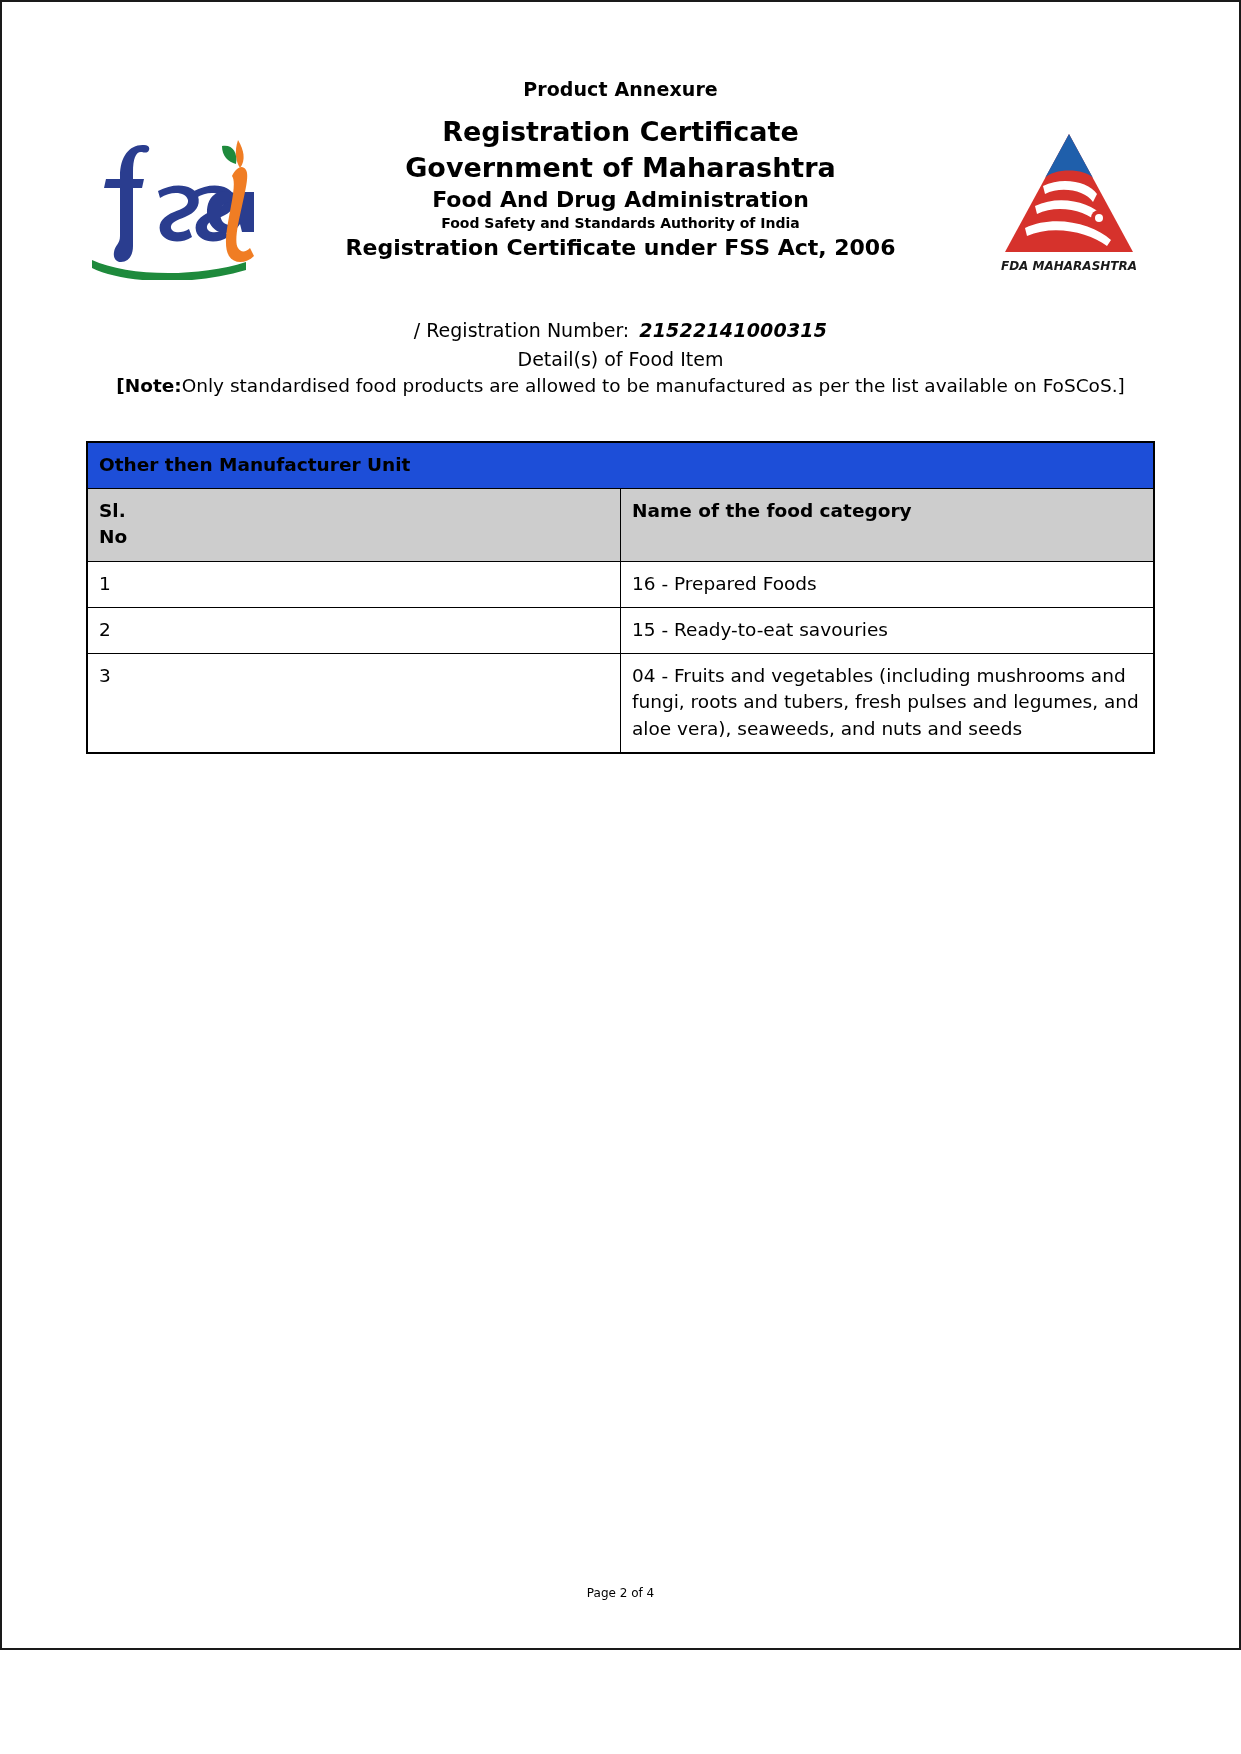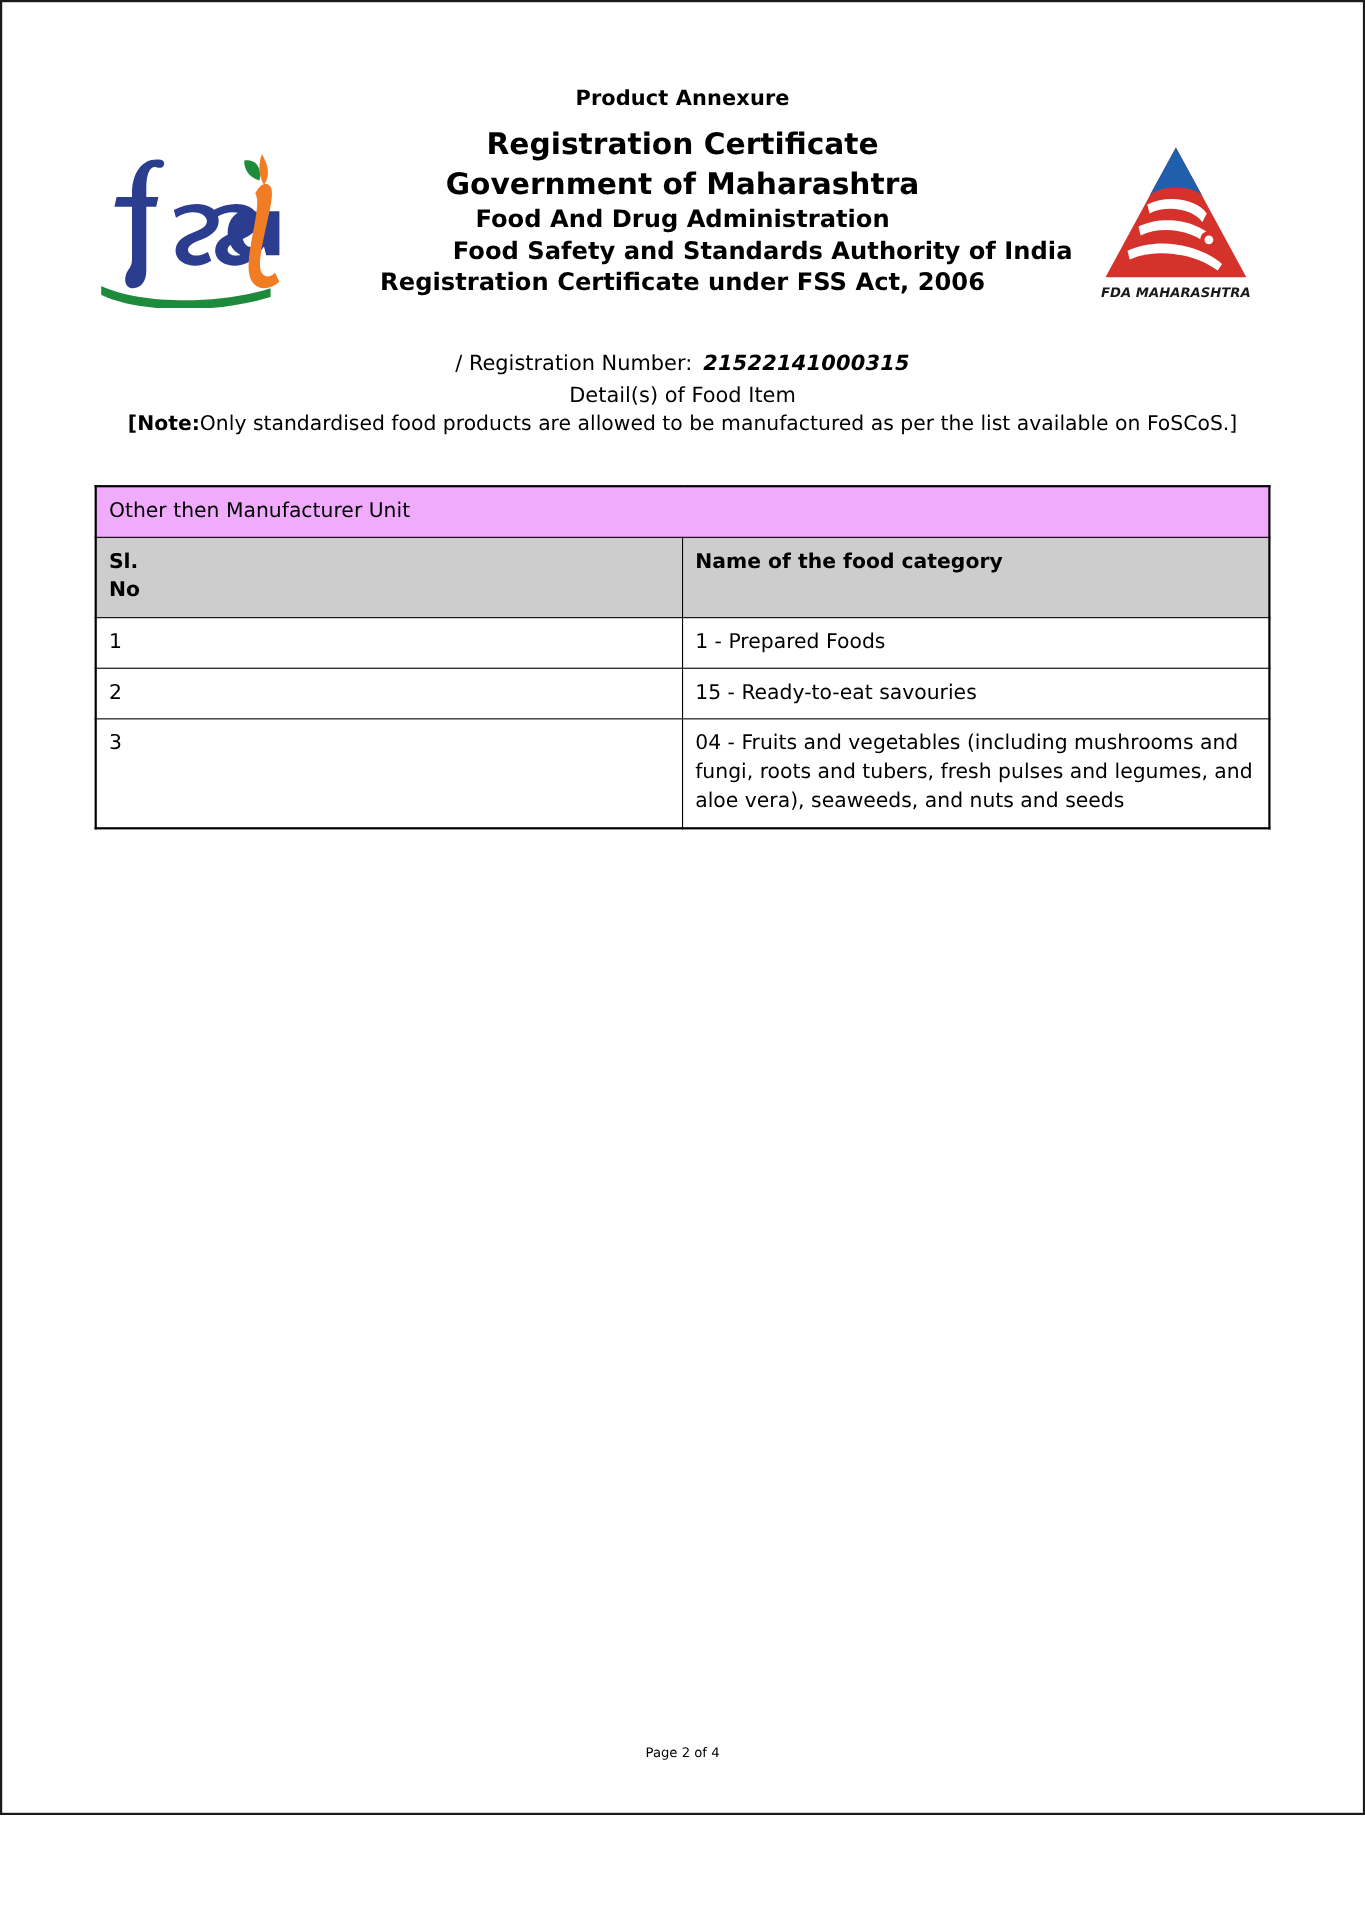--- a/index.html
+++ b/index.html
@@ -63,21 +63,21 @@
     padding: 0 180px;
   }
   .title-line {
     font-weight: bold;
     line-height: 1.32;
     color: #000000;
   }
   .t1 { font-size: 27px; }
   .t2 { font-size: 27px; }
   .t3 { font-size: 22px; }
-  .t4 { font-size: 22px; text-align: right; }
+  .t4 { font-size: 14px; }
   .t5 { font-size: 22px; }
 
   .regline {
     text-align: center;
     font-size: 19px;
     margin-top: 22px;
     line-height: 1.5;
     font-weight: normal;
   }
   .regline .regnum {
@@ -109,22 +109,22 @@
   }
   table.cat-table td, table.cat-table th {
     border: 1px solid #000;
     text-align: left;
     vertical-align: top;
     font-size: 18.5px;
     line-height: 1.42;
     padding: 9px 11px 10px 11px;
   }
   .row-head td {
-    background: #f0abfc;
-    font-weight: normal;
+    background: #1d4ed8;
+    font-weight: bold;
     padding-top: 10px;
     padding-bottom: 11px;
   }
   .row-colhead td {
     background: #cdcdcd;
     font-weight: bold;
     padding-bottom: 14px;
   }
   .col-sl { width: 70px; margin-left: 12px; }
   .body-row td {
@@ -223,21 +223,21 @@
         <tr class="row-colhead">
           <td class="col-sl">
             <span class="sl-wrap">Sl.</span>
             <span class="sl-wrap">No</span>
           </td>
           <td>Name of the food category</td>
         </tr>
 
         <tr class="body-row">
           <td class="col-sl">1</td>
-          <td>1 - Prepared Foods</td>
+          <td>16 - Prepared Foods</td>
         </tr>
         <tr class="body-row">
           <td class="col-sl">2</td>
           <td>15 - Ready-to-eat savouries</td>
         </tr>
         <tr class="body-row">
           <td class="col-sl">3</td>
           <td>04 - Fruits and vegetables (including mushrooms and fungi, roots and tubers, fresh pulses and legumes, and aloe vera), seaweeds, and nuts and seeds</td>
         </tr>
       </tbody>

